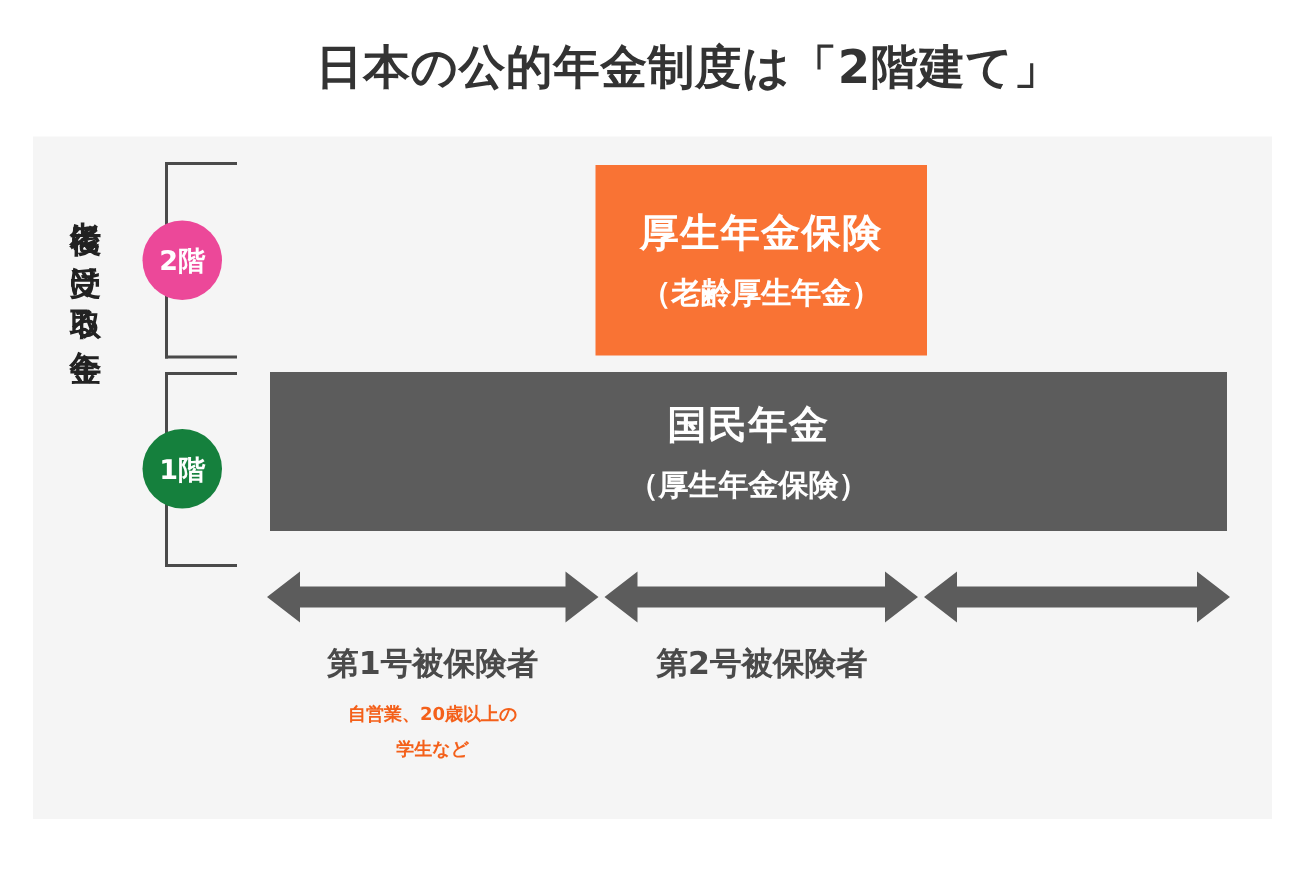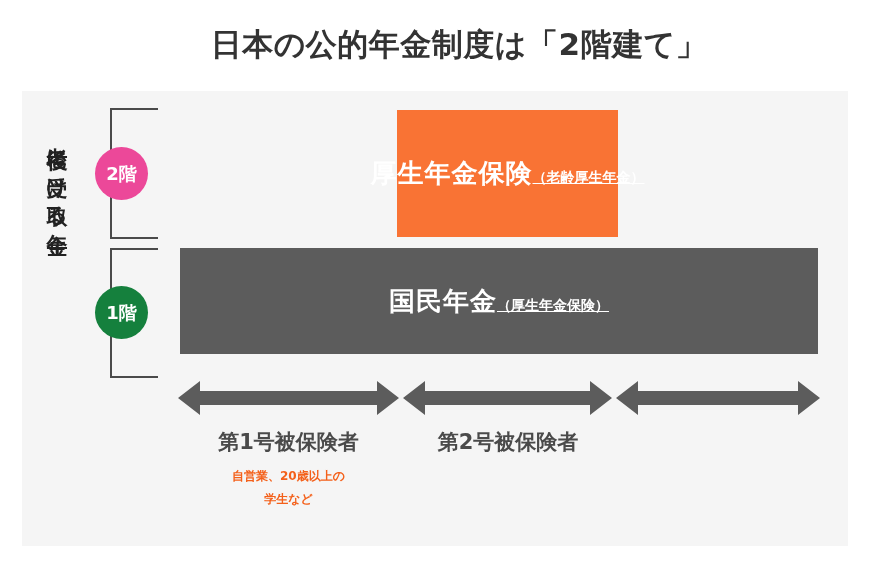--- a/index.html
+++ b/index.html
@@ -86,38 +86,38 @@
     letter-spacing: 0px;
     white-space: nowrap;
   }
   .circle-2f { left: 95px; top: 147px; background: #ec4899; }
   .circle-1f { left: 95px; top: 286px; background: #15803d; }
 
   
   .tier-box {
     position: absolute;
     display: flex;
+    flex-direction: column;
     align-items: center;
     justify-content: center;
     color: #ffffff;
     text-align: center;
   }
   .tier-box .main-label {
     font-size: 26px;
     font-weight: bold;
     letter-spacing: 1px;
     white-space: nowrap;
   }
   .tier-box .sub-label {
-    font-size: 14px;
+    font-size: 20px;
     font-weight: bold;
     margin-top: 9px;
     letter-spacing: 0px;
     white-space: nowrap;
-    text-decoration: underline;
   }
 
   .box-kousei {
     left: 397px;
     top: 110px;
     width: 221px;
     height: 127px;
     background: #f97334;
   }
   .box-kokumin {

